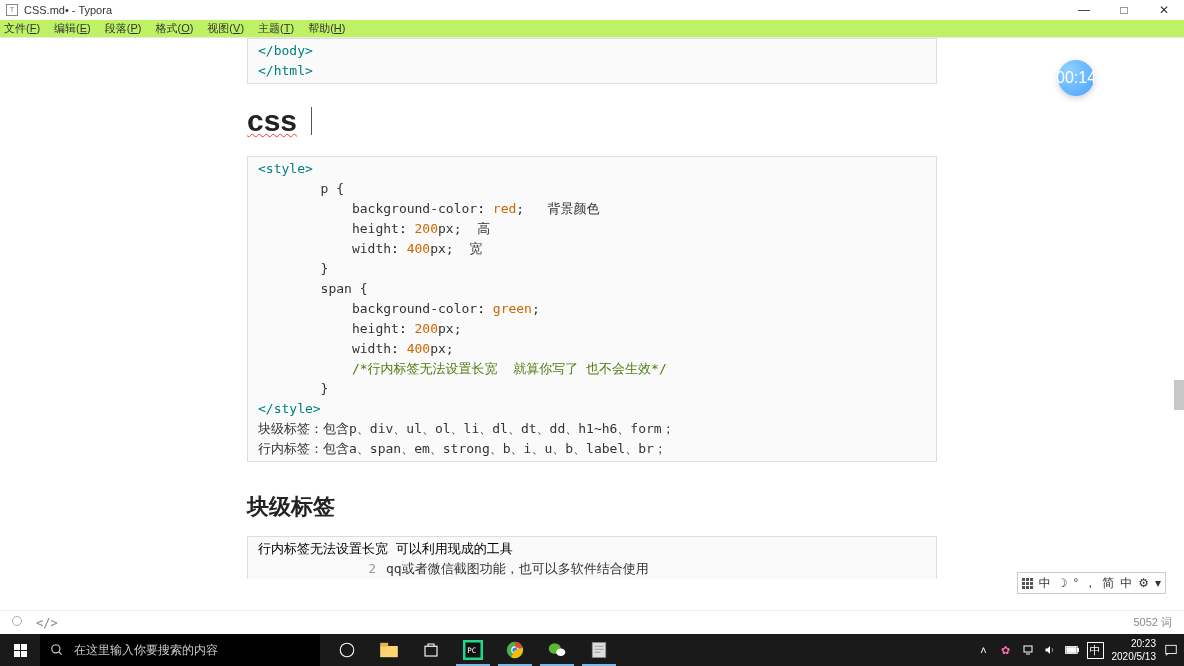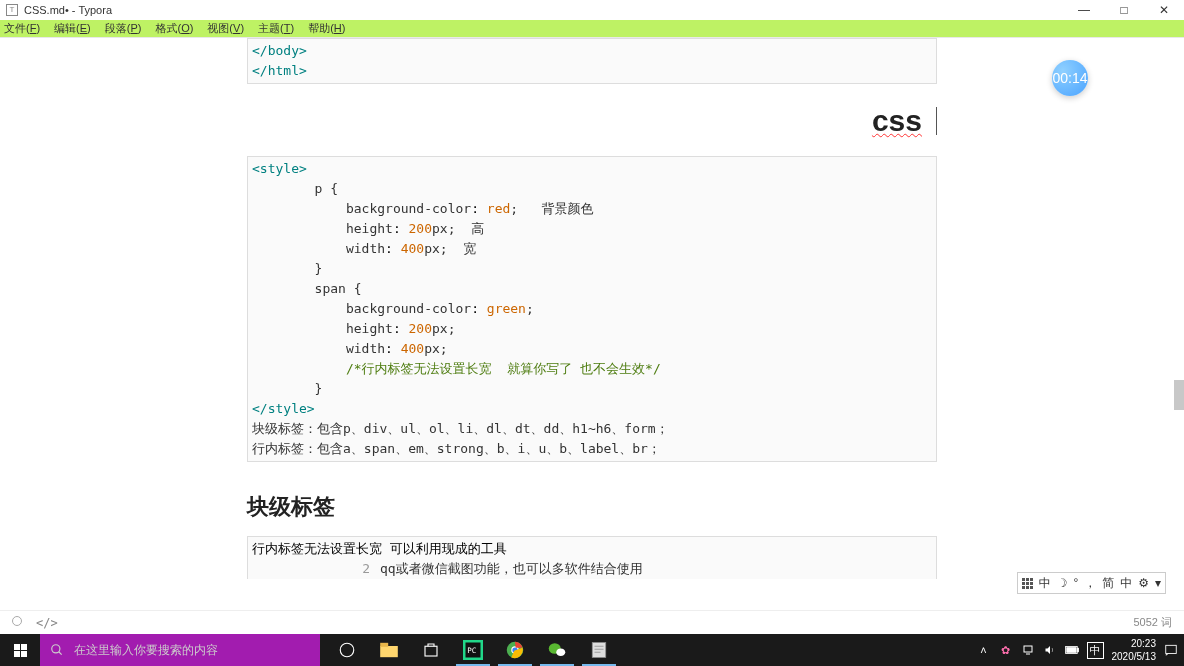--- a/index.html
+++ b/index.html
@@ -10,53 +10,53 @@
 .titlebar-icon { width: 12px; height: 12px; border: 1px solid #888; font-size: 8px; text-align: center; line-height: 10px; color: #888; }
 .win-controls { display: flex; }
 .win-btn { width: 40px; height: 20px; display: flex; align-items: center; justify-content: center; color: #333; }
 
 .menubar { height: 18px; background: #bef264; display: flex; align-items: center; padding: 0 4px; gap: 14px; font-size: 11px; color: #333; border-bottom: 1px solid #e8e8e8; }
 .menubar span u { text-decoration: underline; }
 
 .editor { position: absolute; top: 38px; left: 0; right: 0; bottom: 56px; overflow: hidden; }
 .content { margin: 0 auto; width: 690px; padding: 0; }
 
-.code-fence { border: 1px solid #ddd; background: #fafafa; padding: 2px 10px 2px 4px; font-family: Consolas, monospace; font-size: 13px; line-height: 20px; margin-bottom: 10px; }
+.code-fence { border: 1px solid #ddd; background: #fafafa; padding: 2px 10px 2px 10px; font-family: Consolas, monospace; font-size: 13px; line-height: 20px; margin-bottom: 10px; }
 .tag { color: #008080; }
 .attrname { color: #333; }
 .val { color: #cc6600; }
 .comment-red { color: #4d7c0f; }
 .text-plain { color: #333; }
 
-.h1 { font-size: 30px; font-weight: 700; margin: 20px 0 18px 0; color: #222; display: flex; align-items: center; justify-content: flex-end; }
+.h1 { font-size: 30px; font-weight: 700; margin: 20px 0 18px 0; color: #222; display: flex; align-items: center; }
 .h1 .underline { text-decoration: underline wavy #f33 1px; text-underline-offset: 2px; }
 .cursor { display:inline-block; width:1px; height:28px; background:#555; margin-left:14px; vertical-align:middle; }
 
 .h2 { font-size: 22px; font-weight: 700; margin: 30px 0 14px 0; color: #222; }
 .ol-line { font-family: Consolas, "Microsoft YaHei", monospace; font-size: 13px; color:#333; line-height:20px; }
 .ol-line .num { display:inline-block; width:118px; text-align:right; margin-right:10px; color:#999; }
 
 .statusbar { position: absolute; bottom: 32px; left: 0; right: 0; height: 24px; border-top: 1px solid #eee; display: flex; align-items: center; justify-content: space-between; padding: 0 12px; font-size: 11px; color: #888; background:#fff; }
 .status-left { display: flex; gap: 14px; }
 .circle { width:10px; height:10px; border:1px solid #aaa; border-radius:50%; }
 .codebrkt { font-family: monospace; font-size: 12px; }
 
 .taskbar { position: absolute; bottom: 0; left: 0; right: 0; height: 32px; background: #1a1a1a; display: flex; align-items: center; color: #fff; font-size: 12px; }
 .start-btn { width: 40px; height: 32px; display: flex; align-items: center; justify-content: center; }
 .win-logo { display:grid; grid-template-columns: 6px 6px; grid-template-rows: 6px 6px; gap:1px; }
 .win-logo div { background:#fff; }
-.search-box { height:32px; background:#a21caf; display:flex; align-items:center; padding:9px 10px; width:280px; color:#ccc; gap:10px; }
+.search-box { height:32px; background:#000000; display:flex; align-items:center; padding:9px 10px; width:280px; color:#ccc; gap:10px; }
 .task-icons { display:flex; align-items:center; height:32px; margin-left:6px; }
 .task-icon { width:42px; height:32px; display:flex; align-items:center; justify-content:center; color:#5eead4; position:relative; }
 .task-icon.active::after { content:""; position:absolute; bottom:0; left:4px; right:4px; height:2px; background:#76b9ed; }
 .tray { margin-left:auto; display:flex; align-items:center; gap:8px; padding:0 6px; color:#fff; font-size:11px; }
 .tray .clock { text-align:right; line-height:13px; font-size:10px; }
 .tray-ico { width:14px; height:14px; display:flex; align-items:center; justify-content:center; }
 
-.timer-badge { position:absolute; top:60px; right:96px; width:36px; height:36px; border-radius:50%; background:radial-gradient(circle at 30% 30%, #8fd0ff, #4aa3ff); color:#fff; font-size:14px; display:flex; align-items:center; justify-content:center; box-shadow:0 2px 6px rgba(0,0,0,.2); }
+.timer-badge { position:absolute; top:60px; right:90px; width:36px; height:36px; border-radius:50%; background:radial-gradient(circle at 30% 30%, #8fd0ff, #4aa3ff); color:#fff; font-size:16px; display:flex; align-items:center; justify-content:center; box-shadow:0 2px 6px rgba(0,0,0,.2); }
 
 .ime-bar { position:absolute; bottom:72px; right:18px; height:22px; border:1px solid #ccc; background:#fff; display:flex; align-items:center; padding:0 4px; gap:6px; font-size:12px; color:#333; }
 .ime-grid { display:grid; grid-template-columns:3px 3px 3px; grid-template-rows:3px 3px 3px; gap:1px; }
 .ime-grid div { background:#555; }
 
 .scroll-thumb { position:absolute; right:0; top:380px; width:10px; height:30px; background:#c8c8c8; }
 
 .watermark { position:absolute; bottom:36px; right:16px; color:#ddd; font-size:13px; letter-spacing:.5px; }
 
 svg { display:block; }

